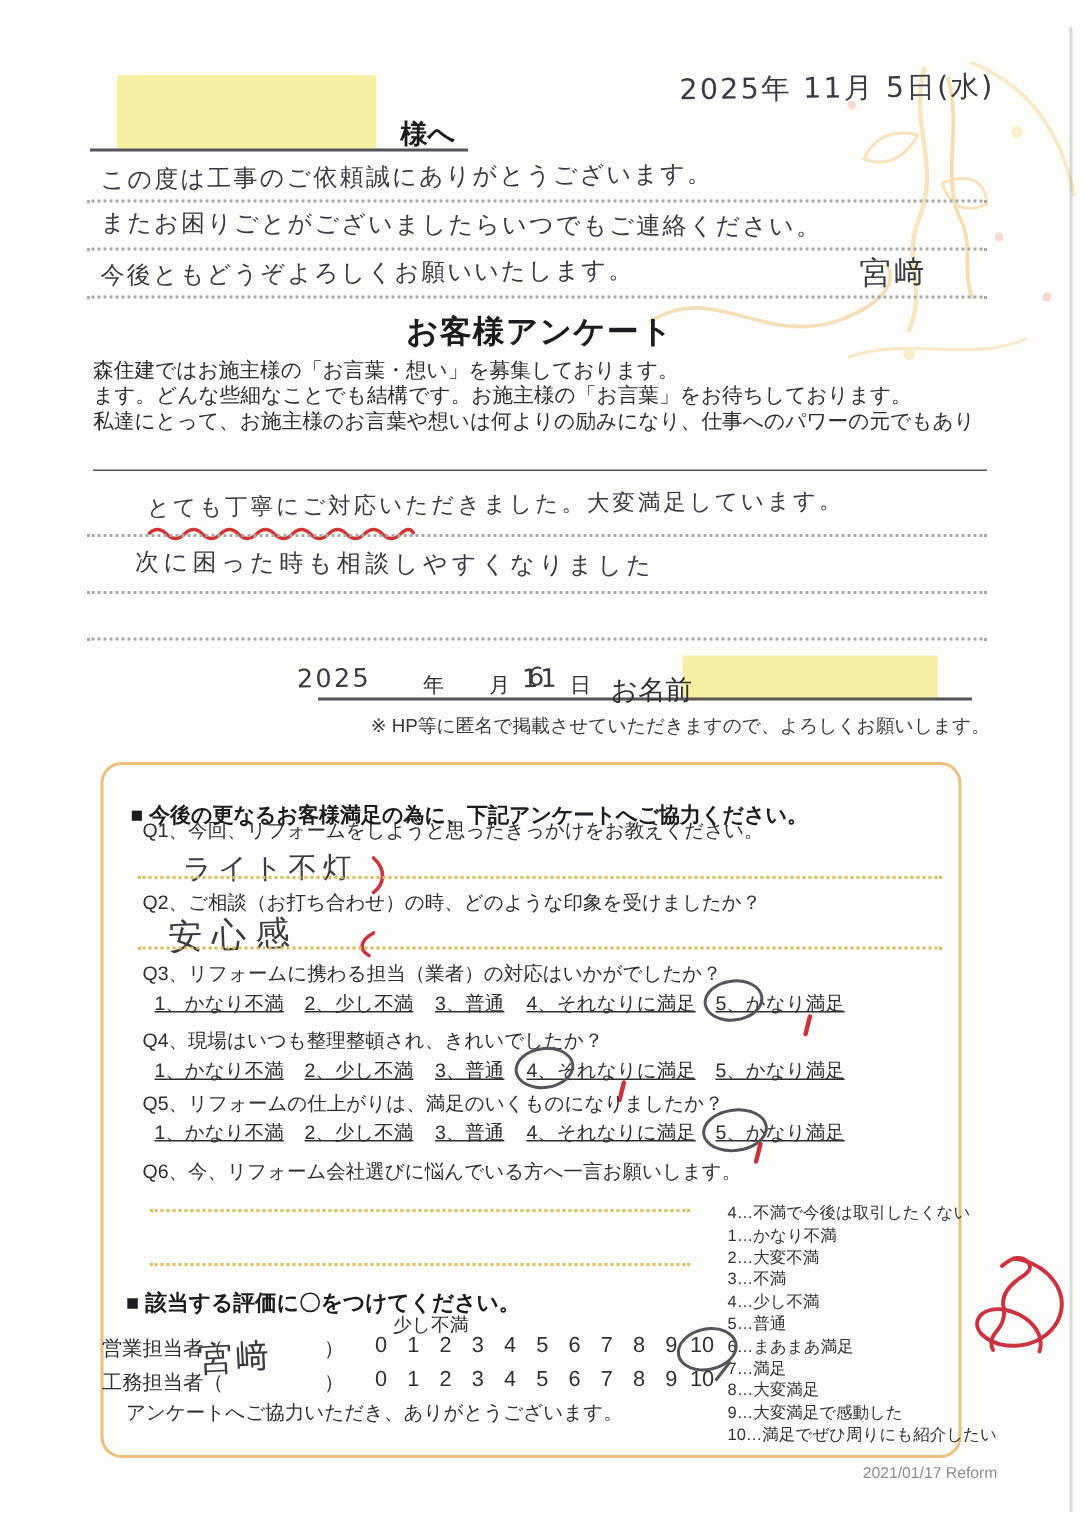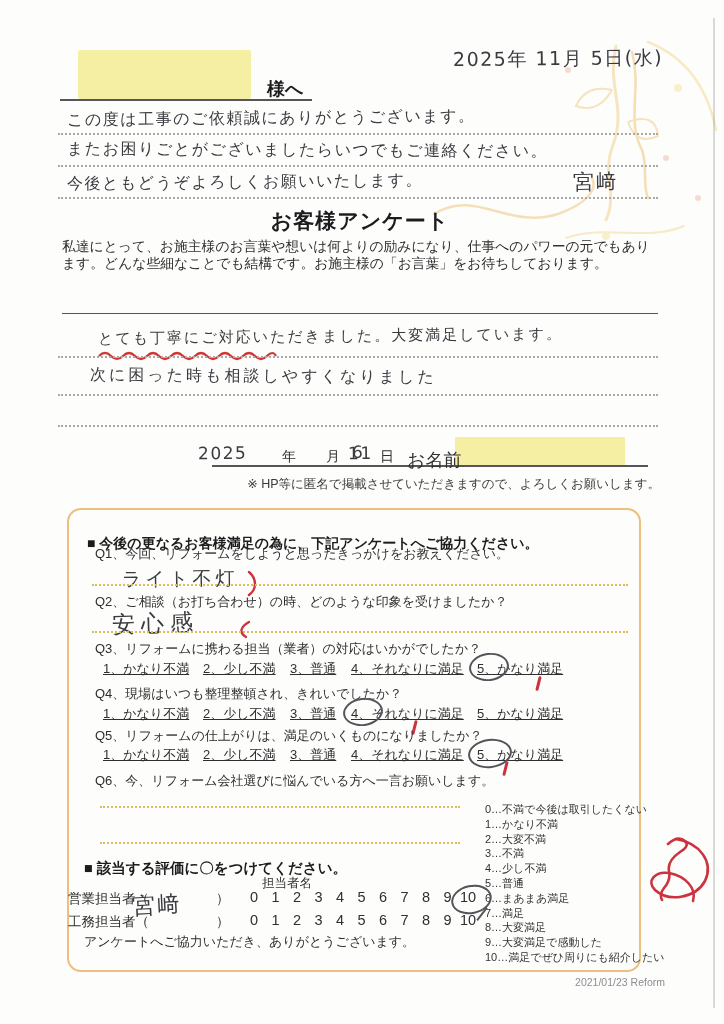--- a/index.html
+++ b/index.html
@@ -67,22 +67,23 @@
   <div class="abs dotted-gray" style="left:58px;top:133px;width:600px;"></div>
   <span class="abs hw" style="left:67px;top:140px;font-size:16px;transform:rotate(0.3deg);">またお困りごとがございましたらいつでもご連絡ください。</span>
   <div class="abs dotted-gray" style="left:58px;top:165px;width:600px;"></div>
   <span class="abs hw" style="left:67px;top:172px;font-size:16px;">今後ともどうぞよろしくお願いいたします。</span>
   <span class="abs hw" style="left:573px;top:168px;font-size:21px;">宮﨑</span>
   <div class="abs dotted-gray" style="left:58px;top:197px;width:600px;"></div>
 
   <div class="abs bold" style="left:62px;top:207px;width:596px;text-align:center;font-size:21px;letter-spacing:1px;">お客様アンケート</div>
 
   <div class="abs" style="left:62px;top:239px;">
+    <div class="intro-line">森住建ではお施主様の「お言葉・想い」を募集しております。</div>
+    <div class="intro-line">ます。どんな些細なことでも結構です。お施主様の「お言葉」をお待ちしております。</div>
     <div class="intro-line">私達にとって、お施主様のお言葉や想いは何よりの励みになり、仕事へのパワーの元でもあり</div>
-    <div class="intro-line">ます。どんな些細なことでも結構です。お施主様の「お言葉」をお待ちしております。</div>
   </div>
   <div class="abs solid-line" style="left:62px;top:313px;width:596px;height:1.4px;"></div>
 
   <span class="abs hw" style="left:98px;top:327px;font-size:15px;letter-spacing:2px;">とても丁寧にご対応いただきました。大変満足しています。</span>
   <svg class="abs" style="left:98px;top:349px;" width="180" height="12" viewBox="0 0 180 12">
     <path d="M1 7 Q 7 1 13 7 T 25 7 T 37 7 T 49 7 T 61 7 T 73 7 T 85 7 T 97 7 T 109 7 T 121 7 T 133 7 T 145 7 T 157 7 T 169 7 T 178 7" stroke="#d23535" stroke-width="2.2" fill="none"></path>
   </svg>
   <div class="abs dotted-gray" style="left:58px;top:356px;width:600px;"></div>
   <span class="abs hw" style="left:90px;top:366px;font-size:16px;letter-spacing:3px;transform:rotate(0.4deg);">次に困った時も相談しやすくなりました</span>
   <div class="abs dotted-gray" style="left:58px;top:394px;width:600px;"></div>
@@ -148,35 +149,35 @@
     <span class="opt" style="left:477px;">5、かなり満足</span>
   </div>
   <div class="pencil-circle" style="left:468px;top:739px;width:40px;height:25px;"></div>
   <div class="red-tick" style="left:504px;top:761px;"></div>
 
   <span class="abs print" style="left:95px;top:772px;font-size:13px;">Q6、今、リフォーム会社選びに悩んでいる方へ一言お願いします。</span>
   <div class="abs dotted-orange" style="left:100px;top:806px;width:360px;"></div>
   <div class="abs dotted-orange" style="left:100px;top:842px;width:360px;"></div>
 
   <div class="abs" style="left:485px;top:802px;">
-    <div class="legend-item">0…不満で今後は取引したくない</div>
+    <div class="legend-item">4…不満で今後は取引したくない</div>
     <div class="legend-item">1…かなり不満</div>
     <div class="legend-item">2…大変不満</div>
     <div class="legend-item">3…不満</div>
     <div class="legend-item">4…少し不満</div>
     <div class="legend-item">5…普通</div>
     <div class="legend-item">6…まあまあ満足</div>
     <div class="legend-item">7…満足</div>
     <div class="legend-item">8…大変満足</div>
     <div class="legend-item">9…大変満足で感動した</div>
     <div class="legend-item">10…満足でぜひ周りにも紹介したい</div>
   </div>
 
   <div class="abs bold" style="left:84px;top:859px;font-size:14.5px;">■ 該当する評価に〇をつけてください。</div>
-  <span class="abs print" style="left:262px;top:875px;font-size:12.5px;">担当者名</span>
+  <span class="abs print" style="left:262px;top:875px;font-size:12.5px;">少し不満</span>
 
   <span class="abs print" style="left:68px;top:890px;font-size:13.5px;">営業担当者（</span>
   <span class="abs hw" style="left:132px;top:890px;font-size:23px;transform:rotate(-3deg);">宮﨑</span>
   <span class="abs print" style="left:216px;top:890px;font-size:13.5px;">）</span>
   <div class="abs" style="left:0;top:889px;width:724px;height:18px;">
     <span class="num" style="left:250px;">0</span>
     <span class="num" style="left:271.5px;">1</span>
     <span class="num" style="left:293px;">2</span>
     <span class="num" style="left:314.5px;">3</span>
     <span class="num" style="left:336px;">4</span>
@@ -206,16 +207,16 @@
     <span class="num" style="left:460px;">10</span>
   </div>
 
   <div class="abs print" style="left:84px;top:933px;font-size:13px;">アンケートへご協力いただき、ありがとうございます。</div>
 
   <svg class="abs" style="left:644px;top:834px;" width="76" height="94" viewBox="0 0 76 94">
     <path d="M24 10 q 10 -9 17 -3 q 5 5 -5 11 q -13 9 -11 19 q 2 9 -5 17 q -5 6 -2 12" stroke="#cc3340" stroke-width="2.6" fill="none" stroke-linecap="round"></path>
     <path d="M32 5 C 56 9 70 28 61 47 C 51 65 24 68 11 56 C 2 47 11 37 25 39 C 41 42 53 54 49 67" stroke="#cc3340" stroke-width="2.6" fill="none" stroke-linecap="round"></path>
   </svg>
 
-  <div class="abs" style="left:465px;top:976px;width:200px;text-align:right;font-size:10.5px;color:#8a8f94;">2021/01/23 Reform</div>
+  <div class="abs" style="left:465px;top:976px;width:200px;text-align:right;font-size:10.5px;color:#8a8f94;">2021/01/17 Reform</div>
 
   <div class="edge-line"></div>
 </div>
 
 </body></html>

